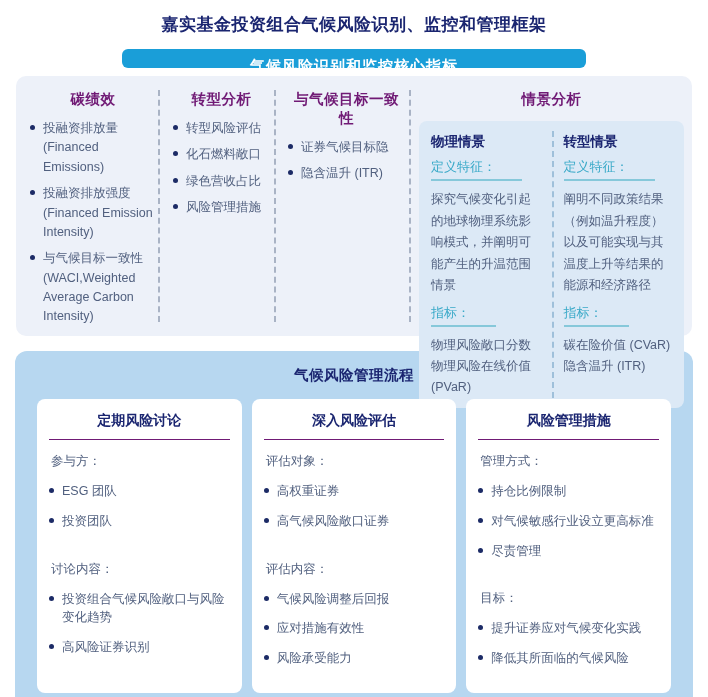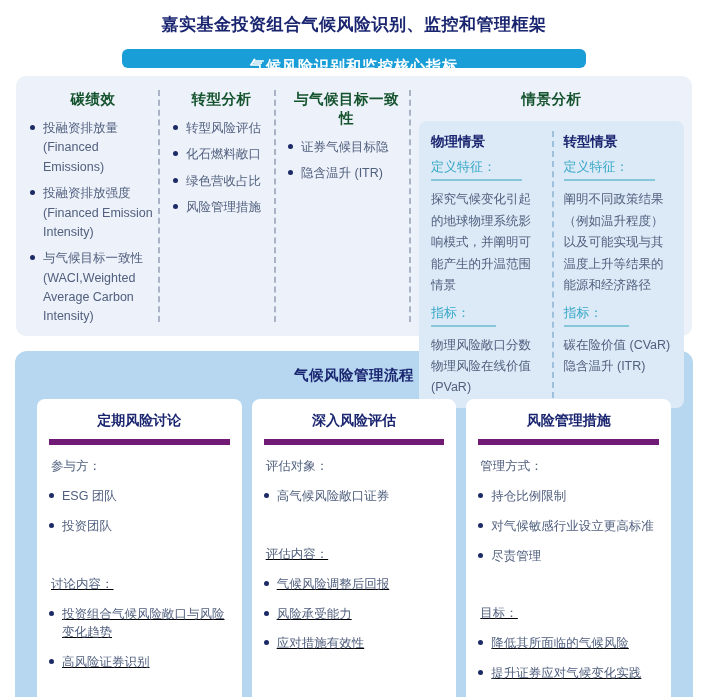--- a/index.html
+++ b/index.html
@@ -22,21 +22,21 @@
   }
 
   
   .panel-top{
     width:676px;height:260px;margin:7px auto 0;box-sizing:border-box;
     background:#edf1f9;border-radius:10px;
     display:flex;align-items:stretch;padding:12px 8px 12px 0;
   }
   .col{box-sizing:border-box;}
   .col-header{
-    text-align:center;font-size:14.5px;font-weight:bold;color:#14532d;
+    text-align:center;font-size:14.5px;font-weight:bold;color:#701a75;
     margin:2px 0 10px;letter-spacing:.5px;
   }
   .col-carbon{width:142px;padding:0 2px 0 14px;}
   .col-transition{width:114px;padding:0 4px 0 13px;}
   .col-alignment{width:133px;padding:0 4px 0 12px;}
   .col-scenario{flex:1;padding:0 0 0 8px;display:flex;flex-direction:column;}
   .v-divider{border-left:2px dashed #a9b3c5;margin:2px 0;}
 
   .bullet{display:flex;gap:8px;margin-bottom:7px;}
   .dot{
@@ -70,23 +70,23 @@
     text-align:center;font-size:14.5px;font-weight:bold;color:#1a2570;
     margin-bottom:14px;letter-spacing:.5px;
   }
   .cards{display:flex;gap:10px;}
   .card{
     flex:1;background:#ffffff;border-radius:8px;box-sizing:border-box;
     padding:11px 12px 14px;min-height:246px;
   }
   .card-header{
     text-align:center;font-size:14px;font-weight:bold;color:#1a2570;
-    padding-bottom:9px;border-bottom:6px solid #701a75;margin:2px 0 13px;
-  }
-  .card-section + .card-section{margin-top:40px;text-decoration:underline;}
+    padding-bottom:9px;border-bottom:1px solid #701a75;margin:2px 0 13px;
+  }
+  .card-section + .card-section{margin-top:30px;}
   .section-label{font-size:12.5px;color:#51607f;margin:0 0 12px 2px;}
   .card .bullet{margin-bottom:11px;}
   .card .bullet-text{line-height:1.5;}
 </style>
 </head>
 <body>
 
 <div class="page">
 
   <div class="title">嘉实基金投资组合气候风险识别、监控和管理框架</div>
@@ -215,36 +215,40 @@
           </div>
         </div>
       </div>
 
       <div class="card">
         <div class="card-header">深入风险评估</div>
         <div class="card-section">
           <div class="section-label">评估对象：</div>
           <div class="bullet">
             <span class="dot"></span>
+            <div class="bullet-text">高权重证券</div>
+          </div>
+          <div class="bullet">
+            <span class="dot"></span>
             <div class="bullet-text">高气候风险敞口证券</div>
           </div>
         </div>
         <div class="card-section">
           <div class="section-label">评估内容：</div>
           <div class="bullet">
             <span class="dot"></span>
             <div class="bullet-text">气候风险调整后回报</div>
           </div>
           <div class="bullet">
             <span class="dot"></span>
+            <div class="bullet-text">应对措施有效性</div>
+          </div>
+          <div class="bullet">
+            <span class="dot"></span>
             <div class="bullet-text">风险承受能力</div>
-          </div>
-          <div class="bullet">
-            <span class="dot"></span>
-            <div class="bullet-text">应对措施有效性</div>
           </div>
         </div>
       </div>
 
       <div class="card">
         <div class="card-header">风险管理措施</div>
         <div class="card-section">
           <div class="section-label">管理方式：</div>
           <div class="bullet">
             <span class="dot"></span>
@@ -256,25 +260,25 @@
           </div>
           <div class="bullet">
             <span class="dot"></span>
             <div class="bullet-text">尽责管理</div>
           </div>
         </div>
         <div class="card-section">
           <div class="section-label">目标：</div>
           <div class="bullet">
             <span class="dot"></span>
+            <div class="bullet-text">提升证券应对气候变化实践</div>
+          </div>
+          <div class="bullet">
+            <span class="dot"></span>
             <div class="bullet-text">降低其所面临的气候风险</div>
           </div>
-          <div class="bullet">
-            <span class="dot"></span>
-            <div class="bullet-text">提升证券应对气候变化实践</div>
-          </div>
         </div>
       </div>
 
     </div>
   </div>
 
 </div>
 
 </body></html>

